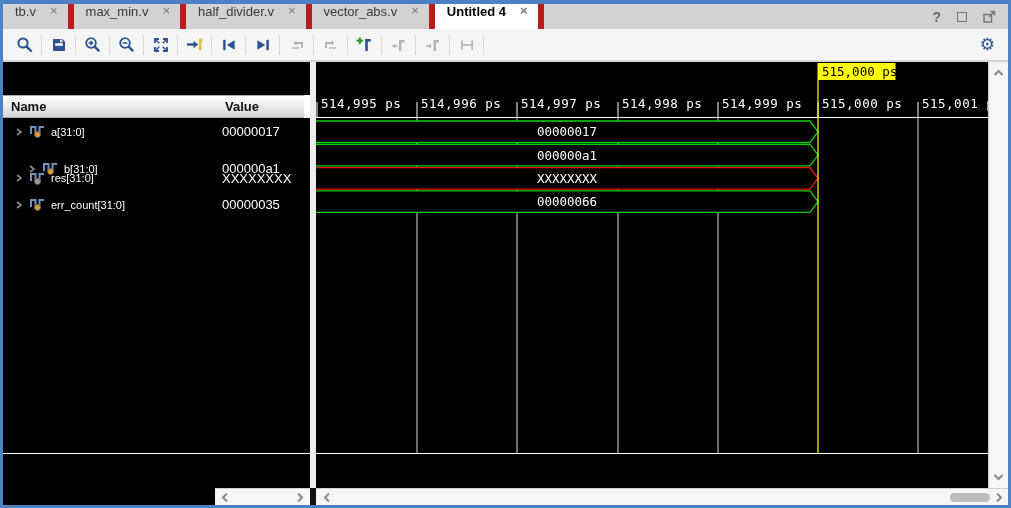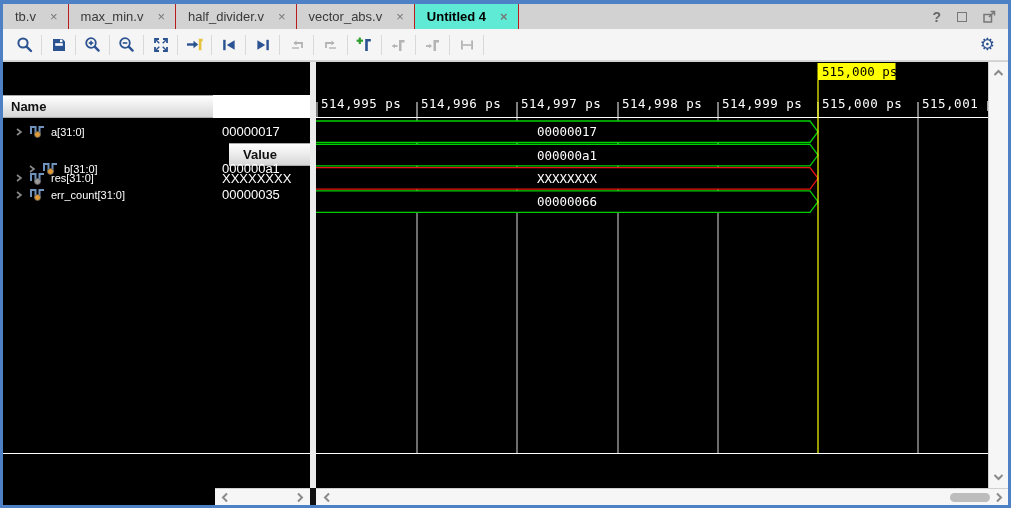--- a/index.html
+++ b/index.html
@@ -3,46 +3,46 @@
 <meta charset="utf-8">
 <style>
   * { margin:0; padding:0; box-sizing:border-box; }
   html,body { width:1011px; height:508px; overflow:hidden; background:#e8e8e8;
               font-family:"Liberation Sans", sans-serif; }
   #window { position:relative; width:1011px; height:508px; background:#d2d2d2; }
   .bordr { position:absolute; background:#4e80c6; z-index:50; }
   
   #tabbar { position:absolute; left:3px; top:4px; width:1005px; height:25px;
             background:#d2d2d2; display:flex; align-items:stretch; }
-  .tab { position:relative; display:flex; align-items:center; padding:0 10px 0 12px;
-         font-size:13px; color:#3a3a3a; border-right:1px solid #b91c1c; cursor:default; }
+  .tab { position:relative; display:flex; align-items:flex-start; padding:0 10px 0 12px;
+         font-size:13px; color:#3a3a3a; border-right:6px solid #b91c1c; cursor:default; }
   .tab .tlabel { margin-right:14px; white-space:nowrap; }
   .tab .tclose { color:#777; font-size:13px; line-height:13px; }
-  .tab.active { background:#5eead4; font-weight:bold; color:#000; }
+  .tab.active { background:#ffffff; font-weight:bold; color:#000; }
   #titlebar-actions { position:absolute; right:12px; top:0; height:25px;
                       display:flex; align-items:center; gap:16px; }
   .tb-act { color:#666; font-size:14px; display:flex; align-items:center; }
   .maxbox { width:10px; height:10px; border:1.5px solid #777; display:inline-block; }
   
   #toolbar { position:absolute; left:3px; top:29px; width:1005px; height:32px;
              background:#f5f5f5; border-bottom:1px solid #d6d6d6;
              display:flex; align-items:center; padding-left:8px; }
   .tbtn { width:27px; height:26px; display:flex; align-items:center; justify-content:center; }
   .tdiv { width:1px; height:20px; background:#d9d9d9; margin:0 3px; }
   #gear-area { position:absolute; right:13px; top:0; height:31px; display:flex; align-items:center; }
   #gear-area span { font-size:17px; color:#2b5291; line-height:17px; }
   
   #left-panel { position:absolute; left:3px; top:62px; width:307px; height:426px; background:#000; }
   #lp-header { position:absolute; left:0; top:33px; width:307px; height:23px; background:#fff; }
   .hdr-block { position:absolute; top:0; height:23px;
                background:linear-gradient(#ffffff, #d6d6d6);
                border:1px solid #aaa; border-left:none; border-right:none;
                display:flex; align-items:center; font-size:13px; font-weight:bold; color:#111; }
   #hdr-name  { left:0;    width:210px; padding-left:8px; }
-  #hdr-value { left:226px; width:93px;  padding-left:14px;margin-top:48px; }
+  #hdr-value { left:208px; width:93px;  padding-left:14px; }
   #lp-rows { position:absolute; left:0; top:58px; width:307px; }
   .sig-row { position:absolute; left:0; width:307px; height:23px; display:flex; align-items:center; }
   .sig-chev { width:8px; height:8px; margin-left:12px; flex:0 0 auto; }
   .sig-icon { margin-left:7px; flex:0 0 auto; }
   .sig-name { margin-left:6px; color:#fff; font-size:11px; white-space:nowrap; }
   .sig-value { position:absolute; left:219px; color:#fff; font-size:13px; }
   #lp-sepline { position:absolute; left:0; top:391px; width:307px; height:1px; background:#fff; }
   #splitter { position:absolute; left:310px; top:62px; width:6px; height:426px; background:#ececec; }
   #wave-panel { position:absolute; left:316px; top:62px; width:672px; height:426px; background:#000; }
   
@@ -255,21 +255,21 @@
           <svg class="sig-chev" viewBox="0 0 8 8">
             <polyline points="2,1 6,4 2,7" fill="none" stroke="#8a8a8a" stroke-width="1.6"></polyline>
           </svg>
           <svg class="sig-icon" width="15" height="13" viewBox="0 0 15 13">
             <path class="wavepath" d="M1,9 V2 H5.5 V9 H9.5 V2 H14" fill="none" stroke="#7093bd" stroke-width="2"></path>
             <circle class="dot" cx="7.5" cy="9.5" r="3" stroke="#5a5a5a" stroke-width="0.8" fill="#9b9b9b"></circle>
           </svg>
           <span class="sig-name">res[31:0]</span>
           <span class="sig-value">XXXXXXXX</span>
         </div>
-        <div class="sig-row" style="top: 63px;">
+        <div class="sig-row" style="top: 73px;">
           <svg class="sig-chev" viewBox="0 0 8 8">
             <polyline points="2,1 6,4 2,7" fill="none" stroke="#8a8a8a" stroke-width="1.6"></polyline>
           </svg>
           <svg class="sig-icon" width="15" height="13" viewBox="0 0 15 13">
             <path class="wavepath" d="M1,9 V2 H5.5 V9 H9.5 V2 H14" fill="none" stroke="#7093bd" stroke-width="2"></path>
             <circle class="dot" cx="7.5" cy="9.5" r="3" stroke="#5a5a5a" stroke-width="0.8" fill="#e09a38"></circle>
           </svg>
           <span class="sig-name">err_count[31:0]</span>
           <span class="sig-value">00000035</span>
         </div>

